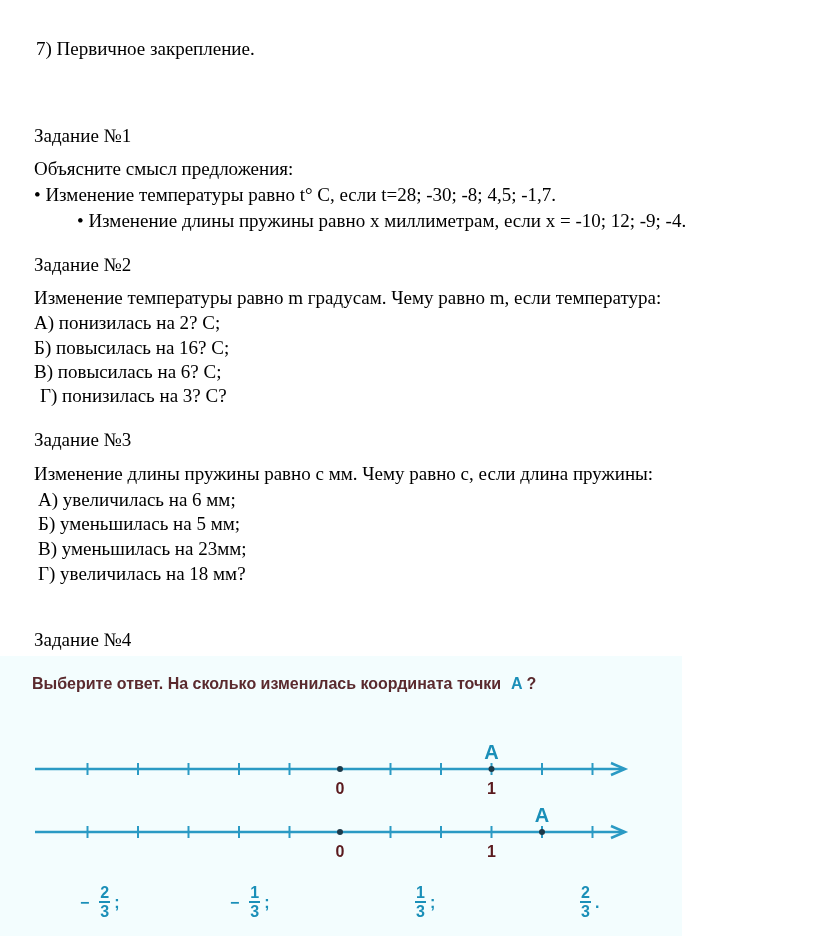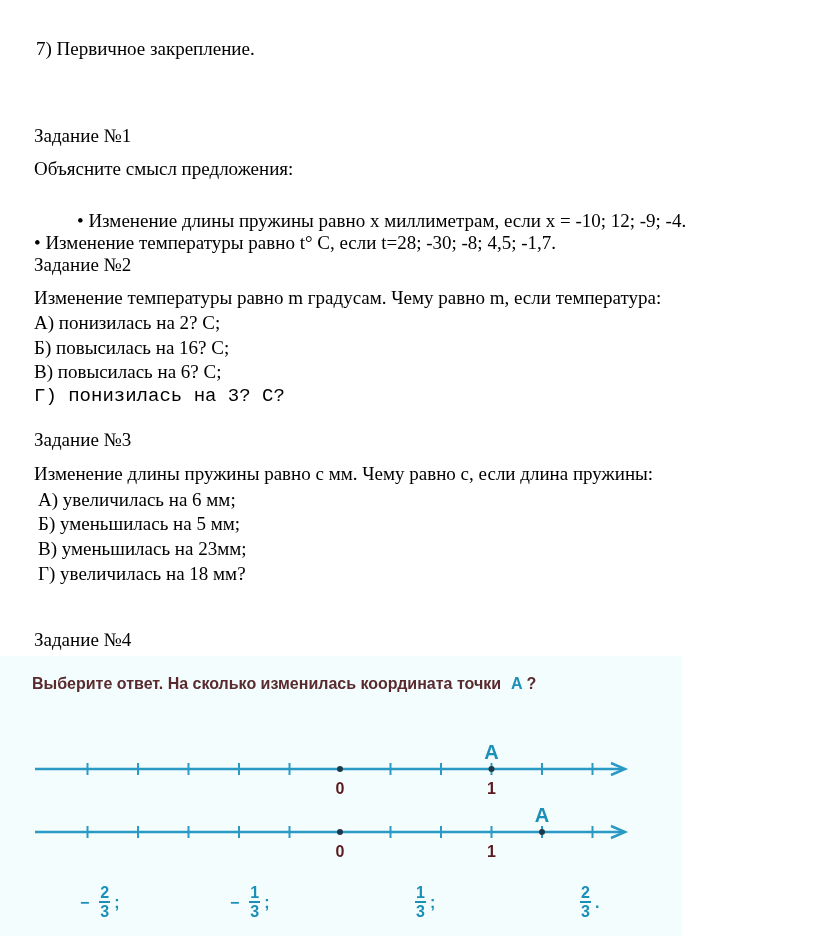--- a/index.html
+++ b/index.html
@@ -12,29 +12,29 @@
   svg{position:absolute;left:0;top:656px;}
   .frac{position:absolute;font-family:"Liberation Sans","DejaVu Sans",sans-serif;font-weight:bold;color:#1a8fb8;font-size:16px;text-align:center;}
 </style>
 </head>
 <body>
 
 <div class="t" style="left:36px;top:38px;">7)  Первичное закрепление.</div>
 
 <div class="t" style="left:34px;top:125px;">Задание №1</div>
 <div class="t b" style="left:34px;top:158px;">Объясните смысл предложения:</div>
-<div class="t" style="left:34px;top:184px;margin-top:48px;">• Изменение температуры равно t° C, если t=28; -30; -8; 4,5; -1,7.</div>
+<div class="t" style="left:34px;top:184px;">• Изменение температуры равно t° C, если t=28; -30; -8; 4,5; -1,7.</div>
 <div class="t" style="left:50px;top:210px;margin-left:27px;">• Изменение длины пружины равно x миллиметрам, если x = -10; 12; -9; -4.</div>
 
 <div class="t" style="left:34px;top:254px;">Задание №2</div>
 <div class="t b" style="left:34px;top:287px;">Изменение температуры равно m градусам. Чему равно m, если температура:</div>
 <div class="t" style="left:34px;top:312px;">А) понизилась на 2? С;</div>
 <div class="t" style="left:34px;top:337px;">Б) повысилась на 16? С;</div>
 <div class="t" style="left:34px;top:361px;">В) повысилась на 6? С;</div>
-<div class="t" style="left:34px;top:385px;font-family:Liberation Mono, monospace;">Г) понизилась на 3? С?</div>
+<div class="t" style="left:40px;top:385px;">Г) понизилась на 3? С?</div>
 
 <div class="t" style="left:34px;top:429px;">Задание №3</div>
 <div class="t b" style="left:34px;top:463px;">Изменение длины пружины равно с мм. Чему равно с, если длина пружины:</div>
 <div class="t" style="left:38px;top:489px;">А) увеличилась на 6 мм;</div>
 <div class="t" style="left:38px;top:513px;">Б) уменьшилась на 5 мм;</div>
 <div class="t" style="left:38px;top:538px;">В) уменьшилась на 23мм;</div>
 <div class="t" style="left:38px;top:563px;">Г) увеличилась на 18 мм?</div>
 
 <div class="t" style="left:34px;top:629px;text-align:right;">Задание №4</div>
 

